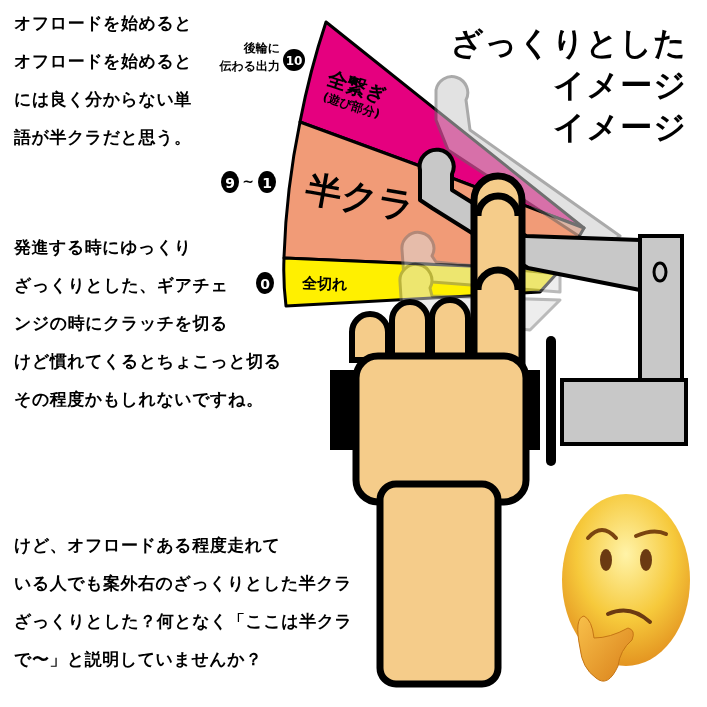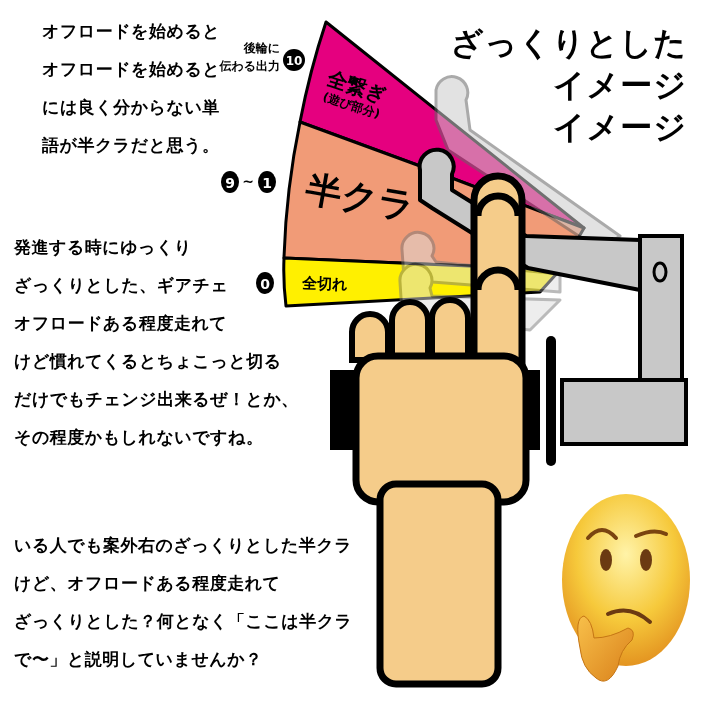--- a/index.html
+++ b/index.html
@@ -19,21 +19,21 @@
       position: absolute;
       left: 14px;
       margin: 0;
       font-weight: bold;
       font-size: 17px;
       line-height: 38px;
       letter-spacing: 0.5px;
       white-space: nowrap;
     }
     .para span { display: block; }
-    #para1 { top: 12px; margin-left: 28px; }
+    #para1 { top: 4px; }
     #para2 { top: 228px; }
     #para3 { top: 526px; }
 
     #title {
       position: absolute;
       right: 20px;
       top: 22px;
       text-align: right;
       font-weight: bold;
       font-size: 32px;
@@ -69,29 +69,28 @@
 <div id="para1" class="para">
   <span>オフロードを始めると</span>
   <span>オフロードを始めると</span>
   <span>には良く分からない単</span>
   <span>語が半クラだと思う。</span>
 </div>
 
 <div id="para2" class="para">
   <span>発進する時にゆっくり</span>
   <span>ざっくりとした、ギアチェ</span>
-  <span>オフロードある程度走れて</span>
+  <span>ンジの時にクラッチを切る</span>
   <span>けど慣れてくるとちょこっと切る</span>
-  <span>だけでもチェンジ出来るぜ！とか、</span>
   <span>その程度かもしれないですね。</span>
 </div>
 
 <div id="para3" class="para">
+  <span>けど、オフロードある程度走れて</span>
   <span>いる人でも案外右のざっくりとした半クラ</span>
-  <span>けど、オフロードある程度走れて</span>
   <span>ざっくりとした？何となく「ここは半クラ</span>
   <span>で〜」と説明していませんか？</span>
 </div>
 
 <svg id="illustration" viewBox="0 0 707 707" xmlns="http://www.w3.org/2000/svg">
 
   <g>
 
     <path d="M 326 22 L 584 228 L 420 166 L 300 122 Q 310 70 326 22 Z" fill="#e5007f" stroke="#000" stroke-width="3" stroke-linejoin="round"></path>
 

